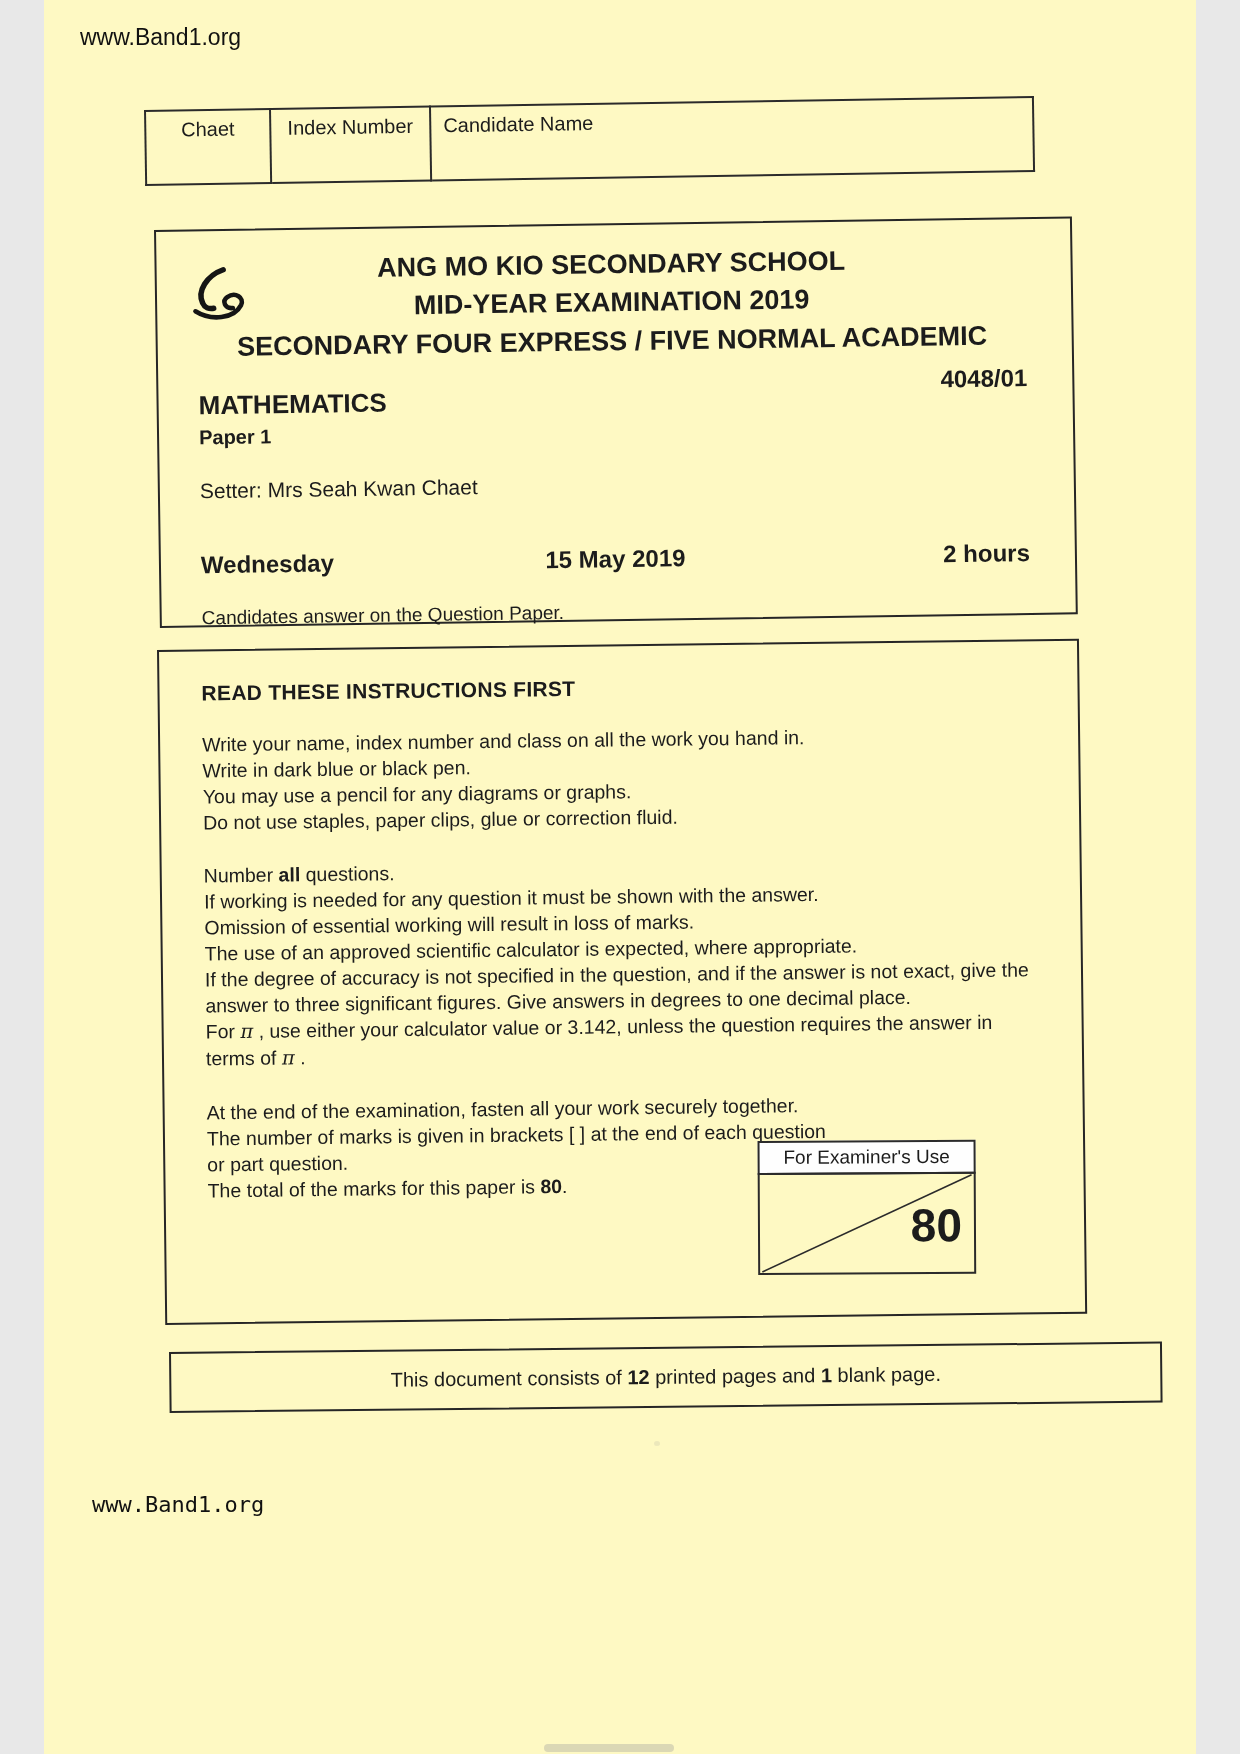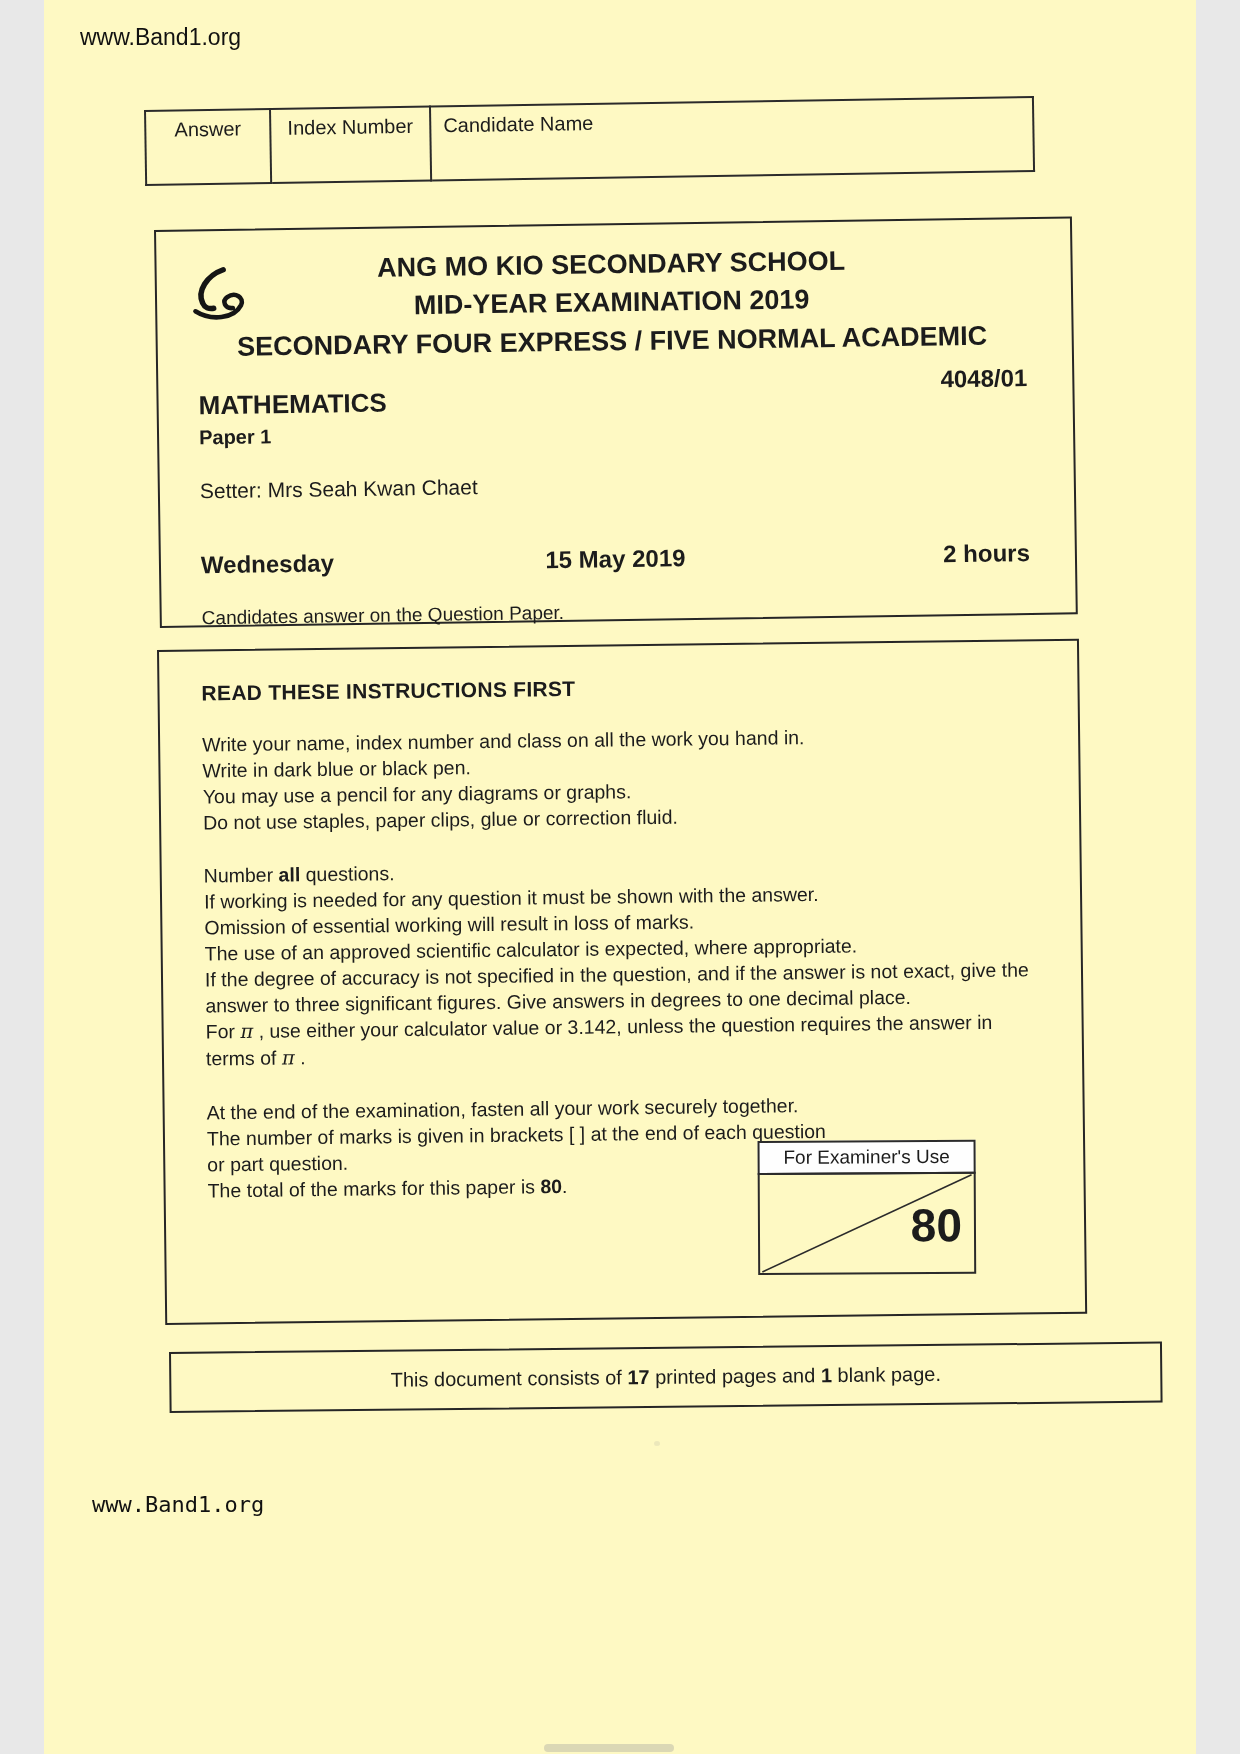--- a/index.html
+++ b/index.html
@@ -76,21 +76,21 @@
 <body>
 
 <div class="page">
 
   <div class="wm-top">www.Band1.org</div>
 
   <table class="cand-table">
     <tbody>
         <tr>
       <td class="cell-class">
-        <span>Answer</span>
+        <span>Chaet</span>
       </td>
       <td class="cell-index">
         <span>Index Number</span>
       </td>
       <td class="cell-name">
         <span>Candidate Name</span>
       </td>
     </tr>
   </tbody>
     </table>
@@ -153,21 +153,21 @@
       <div class="ex-body">
         <svg viewBox="0 0 100 100" preserveAspectRatio="none">
           <line x1="1" y1="99" x2="99" y2="1" stroke="#2b2b2b" stroke-width="1.6" vector-effect="non-scaling-stroke"></line>
         </svg>
         <span class="ex-total">80</span>
       </div>
     </div>
   </div>
 
   <div class="box footer-box">
-    <span>This document consists of </span><b>17</b><span> printed pages and </span><b>1</b><span> blank page.</span>
+    <span>This document consists of </span><b>12</b><span> printed pages and </span><b>1</b><span> blank page.</span>
   </div>
 
   <div class="wm-bottom">www.Band1.org</div>
 
   <div class="artifact art-1"></div>
   <div class="artifact art-2"></div>
   <div class="artifact art-3"></div>
 </div>
 
 </body></html>

